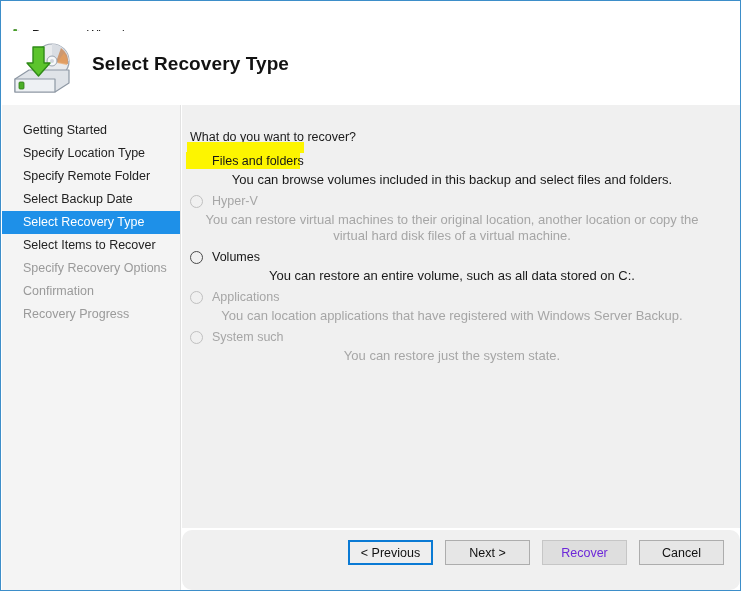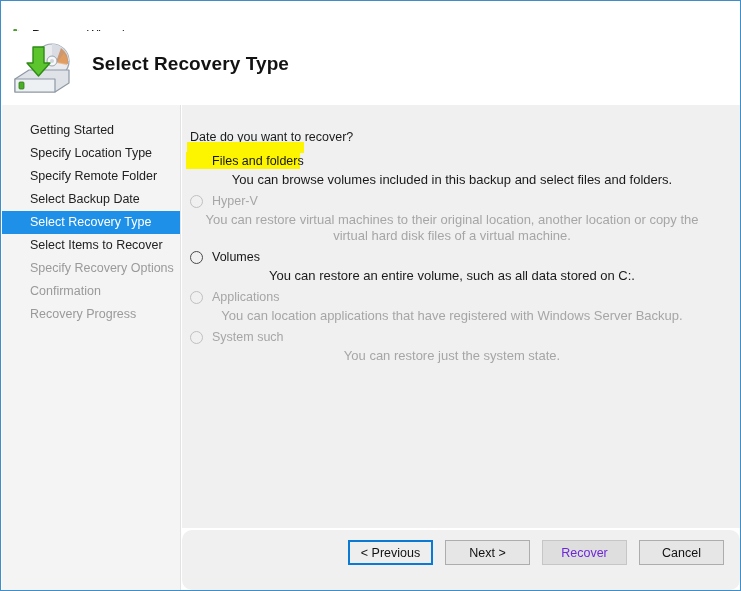--- a/index.html
+++ b/index.html
@@ -93,21 +93,21 @@
     background: #f4f4f4;
     border-right: 1px solid #e2e2e2;
     box-sizing: border-box;
   }
   .nav-list {
     padding-top: 14px;
   }
   .nav-item {
     height: 23px;
     line-height: 23px;
-    padding-left: 28px;
+    padding-left: 21px;
     font-size: 12.5px;
     color: #222222;
     white-space: nowrap;
     cursor: default;
   }
   .nav-item.disabled { color: #9a9a9a; }
   .nav-item.active {
     background: #1e90e8;
     color: #ffffff;
   }
@@ -286,21 +286,21 @@
       <div class="nav-item">Select Backup Date</div>
       <div class="nav-item active">Select Recovery Type</div>
       <div class="nav-item">Select Items to Recover</div>
       <div class="nav-item disabled">Specify Recovery Options</div>
       <div class="nav-item disabled">Confirmation</div>
       <div class="nav-item disabled">Recovery Progress</div>
     </div>
   </div>
 
   <div class="content">
-    <div class="question">Date do you want to recover?</div>
+    <div class="question">What do you want to recover?</div>
 
     <div class="options">
 
       <div class="option">
         <div class="option-row">
           <span class="marker marker-a"></span>
           <span class="marker marker-b"></span>
           <span class="radio checked"></span>
           <span class="option-label">Files and folders</span>
         </div>

